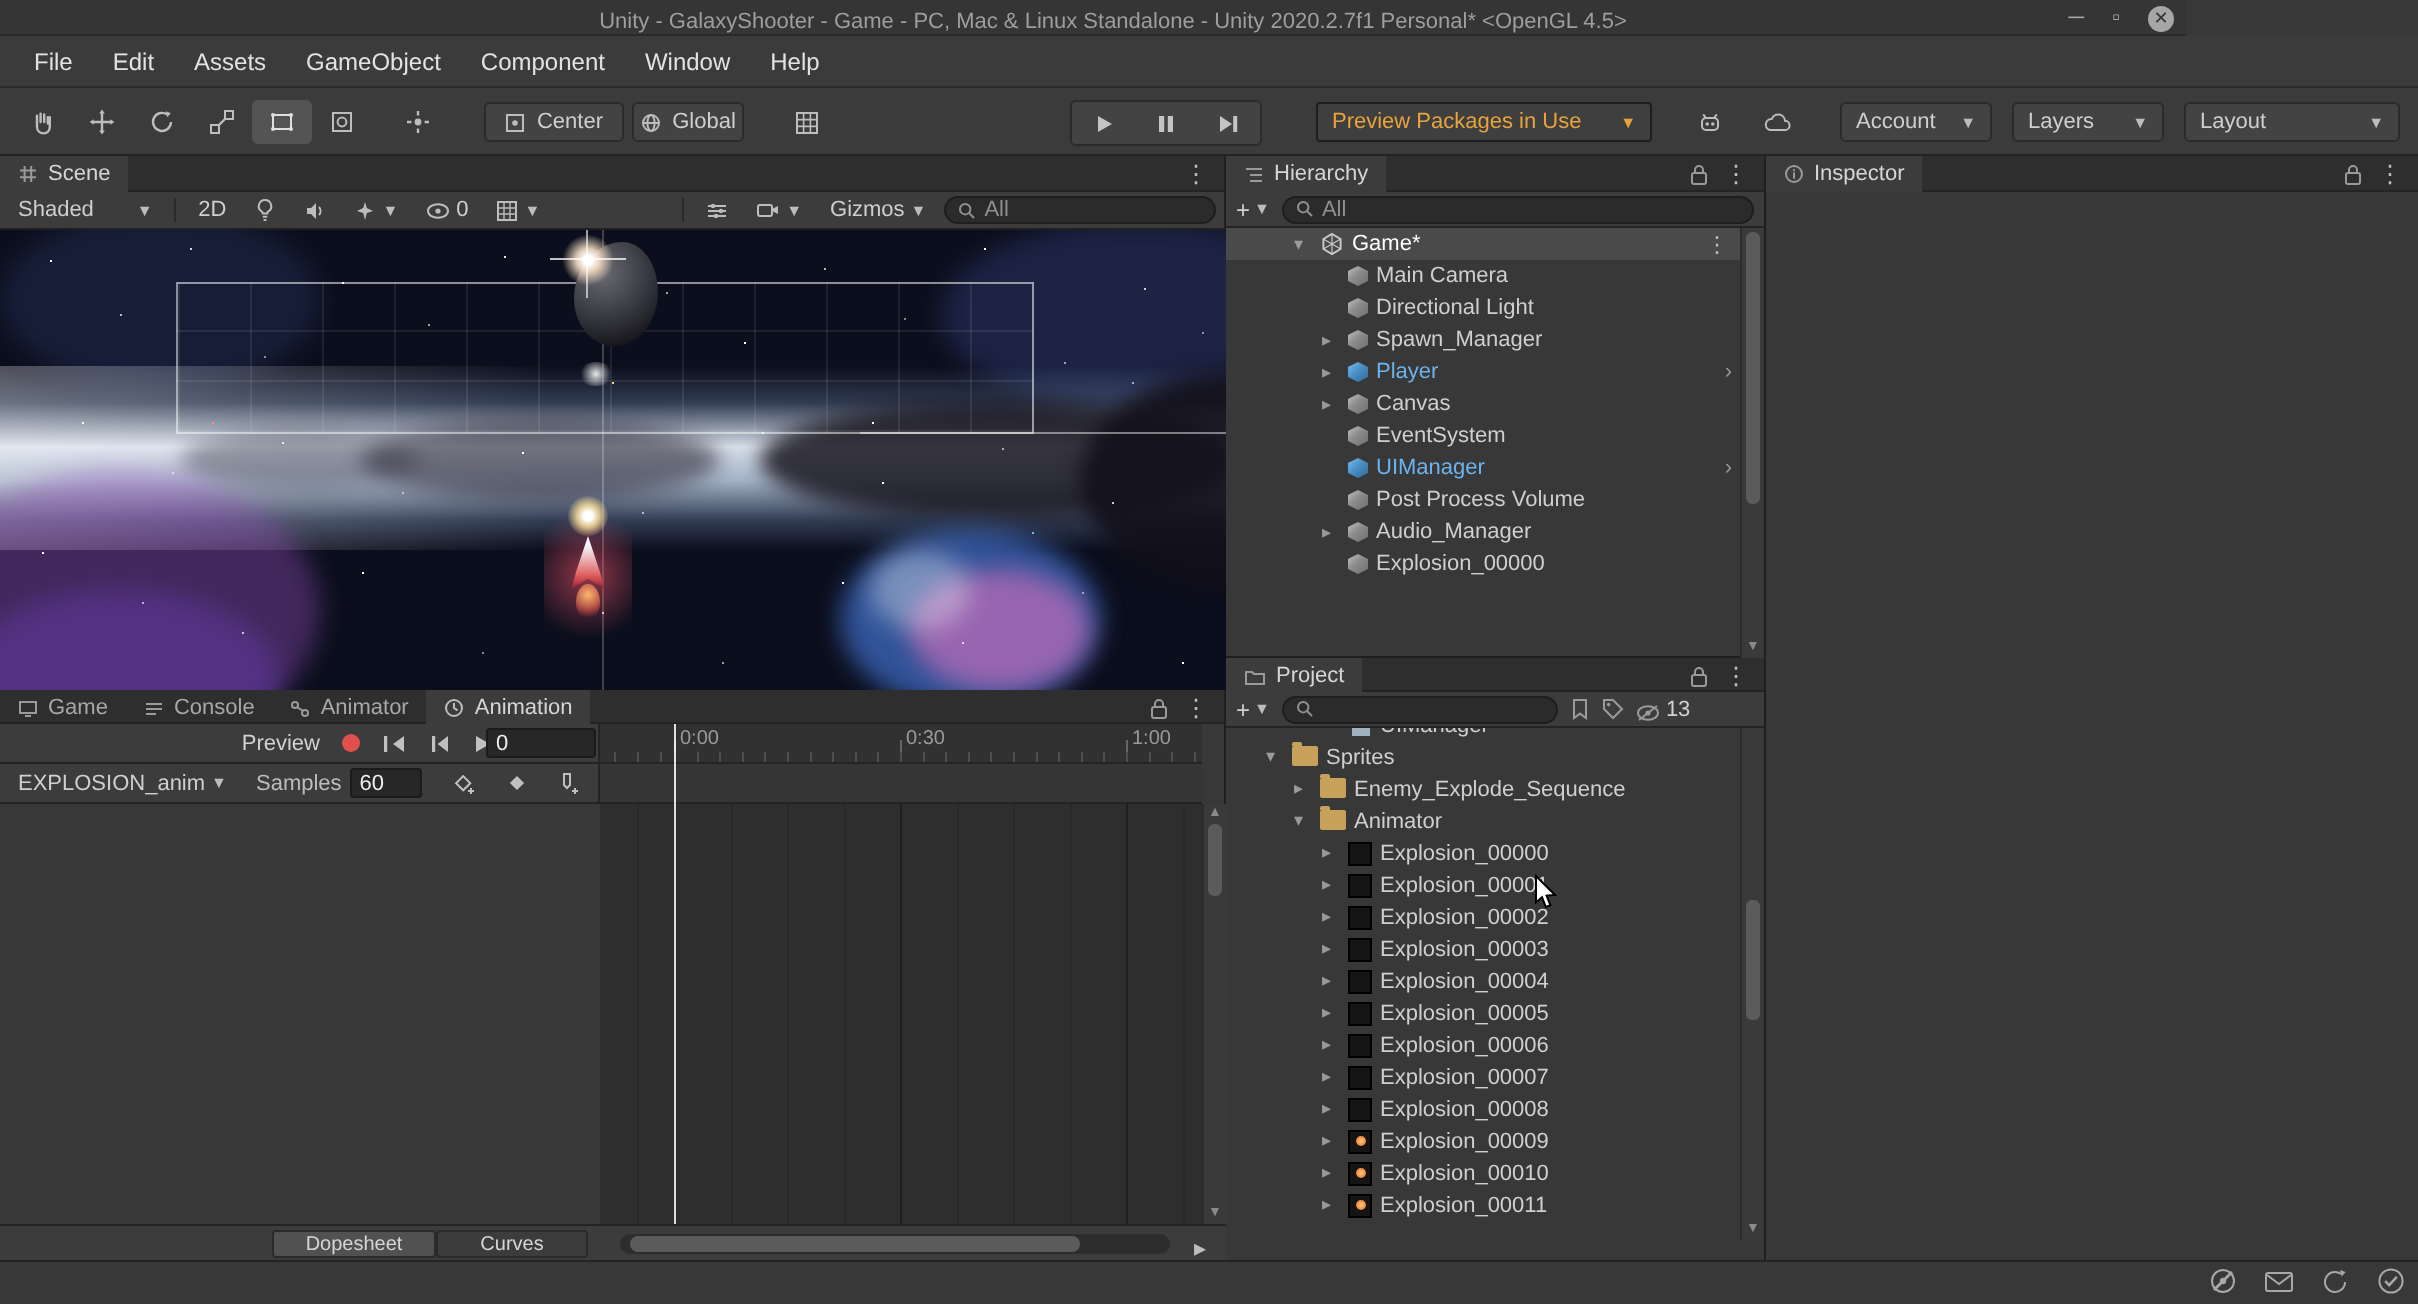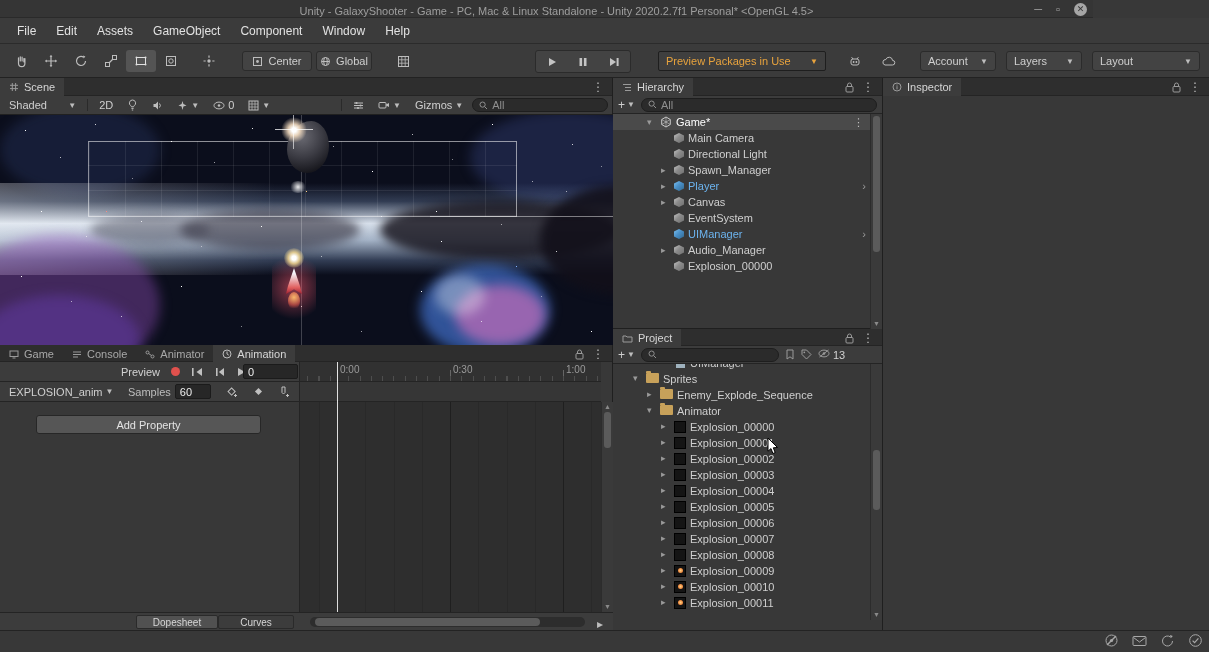--- a/index.html
+++ b/index.html
@@ -550,25 +550,20 @@
     </div>
     <div class="a-tb">
       <svg width="12" height="12" viewBox="0 0 12 12">
           <path d="M4 1h3v5.5L5.5 8 4 6.5z" stroke="#C0C0C0" fill="none"></path>
           <path d="M9.5 8v3M8 9.5h3" stroke="#C0C0C0"></path>
         </svg>
     </div>
   </div>
   <div class="a-lane"></div>
 
-  <div class="a-left">
-    <div class="addprop">
-        <span>Add Property</span>
-      </div>
-  </div>
   <div class="a-grid"></div>
   <div class="vscroll a-vscroll">
     <span class="sarr" style="top:1px">▲</span>
     <div class="vthumb" style="top:10px; height:36px"></div>
     <span class="sarr" style="bottom:1px">▼</span>
   </div>
   <div class="playhead"></div>
 
   <div class="a-bottom">
     <div class="sheettab" style="left:136px; width:82px; background:#515151">
@@ -655,20 +650,25 @@
         <span class="cube"></span>
         <span class="hlbl">EventSystem</span>
       </div>
     <div class="hrow child">
         <span class="tw"></span>
         <span class="cube prefab"></span>
         <span class="hlbl prefab">UIManager</span>
         <span class="navarrow">›</span>
       </div>
     <div class="hrow child">
+        <span class="tw"></span>
+        <span class="cube"></span>
+        <span class="hlbl">Post Process Volume</span>
+      </div>
+    <div class="hrow child">
         <span class="tw">▸</span>
         <span class="cube"></span>
         <span class="hlbl">Audio_Manager</span>
       </div>
     <div class="hrow child">
         <span class="tw"></span>
         <span class="cube"></span>
         <span class="hlbl">Explosion_00000</span>
       </div>
   </div>
@@ -705,21 +705,21 @@
           <path d="M5.6 5.6L8 8" stroke="#8F8F8F"></path>
         </svg>
     </div>
     <svg width="10" height="11" viewBox="0 0 10 11">
         <path d="M2 1h6v9L5 7.8 2 10z" stroke="#9A9A9A" fill="none"></path>
       </svg>
     <svg width="11" height="11" viewBox="0 0 11 11">
         <path d="M1 5.5V1h4.5L10 5.5 5.5 10z" stroke="#9A9A9A" fill="none"></path>
         <circle cx="3.3" cy="3.3" r=".9" fill="#9A9A9A"></circle>
       </svg>
-    <div style="display:flex; align-items:flex-start; gap:3px">
+    <div style="display:flex; align-items:flex-end; gap:3px">
       <svg width="12" height="9" viewBox="0 0 12 9">
           <ellipse cx="6" cy="4.5" rx="5" ry="3.4" stroke="#9A9A9A" fill="none"></ellipse>
           <circle cx="6" cy="4.5" r="1.3" fill="#9A9A9A"></circle>
           <path d="M1.5 8L10.5 1" stroke="#9A9A9A"></path>
         </svg>
       <span>13</span>
     </div>
   </div>
 
   <div class="tree" style="top:35px; height:256px">

